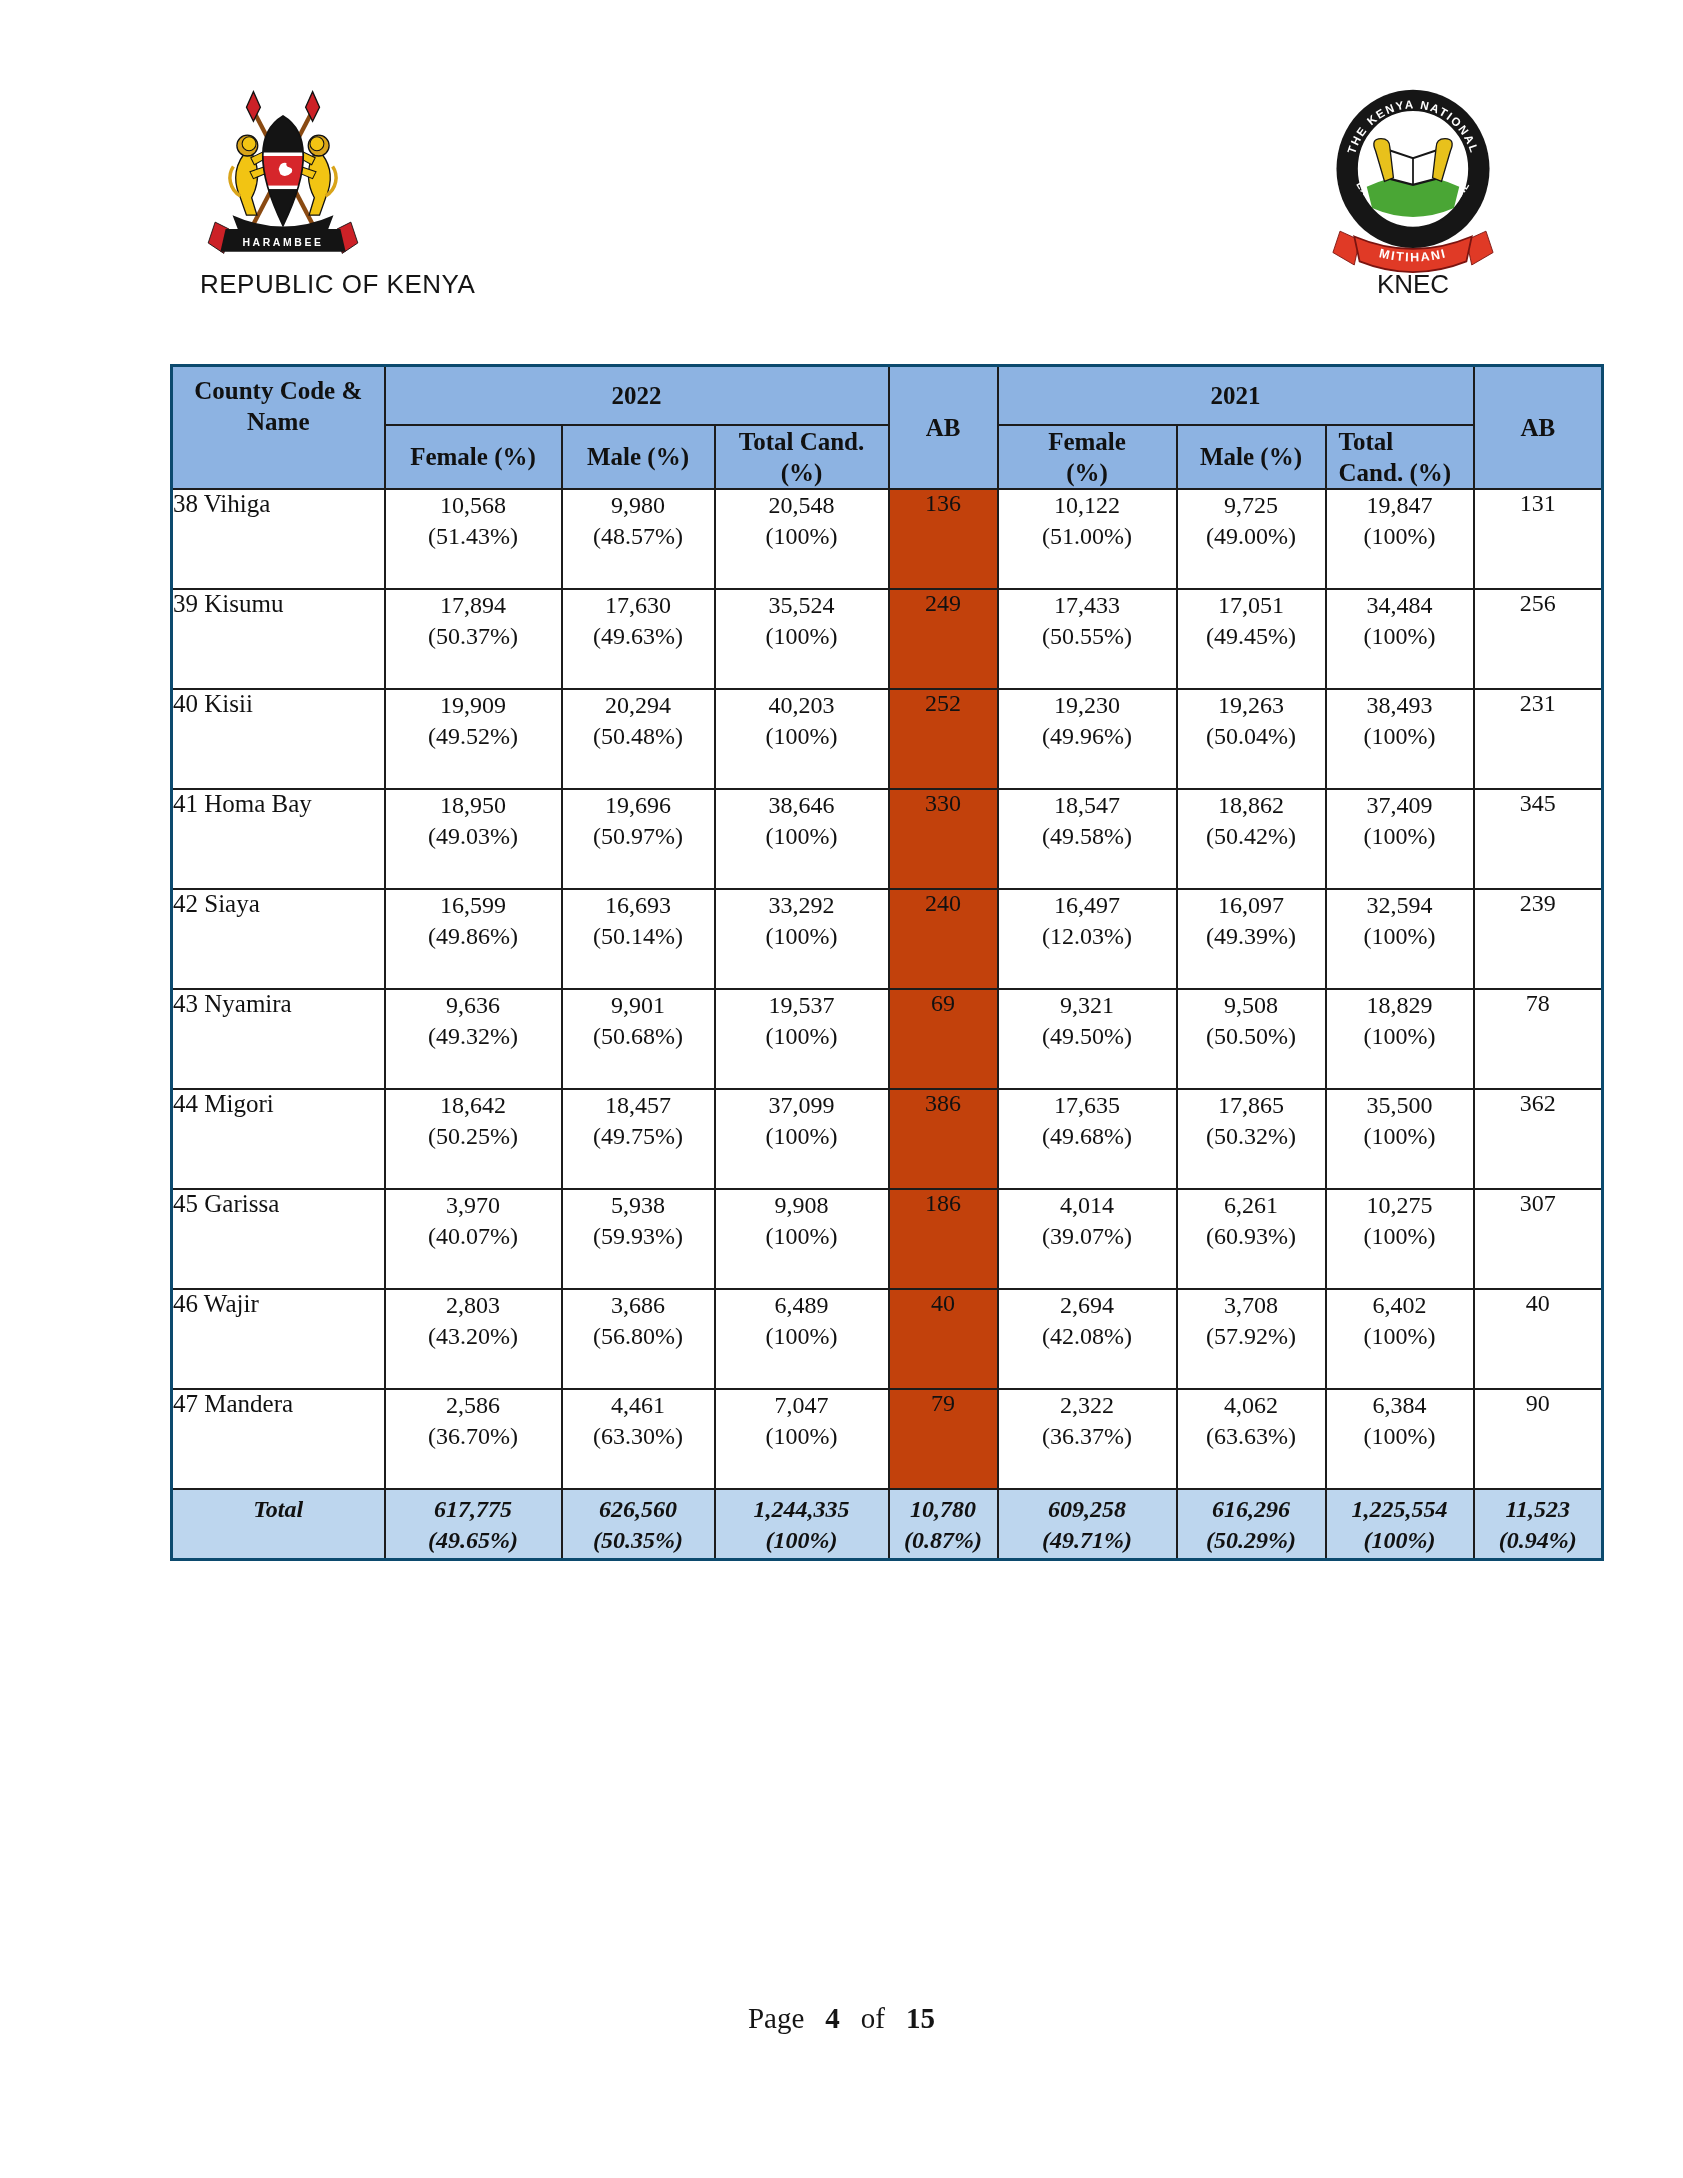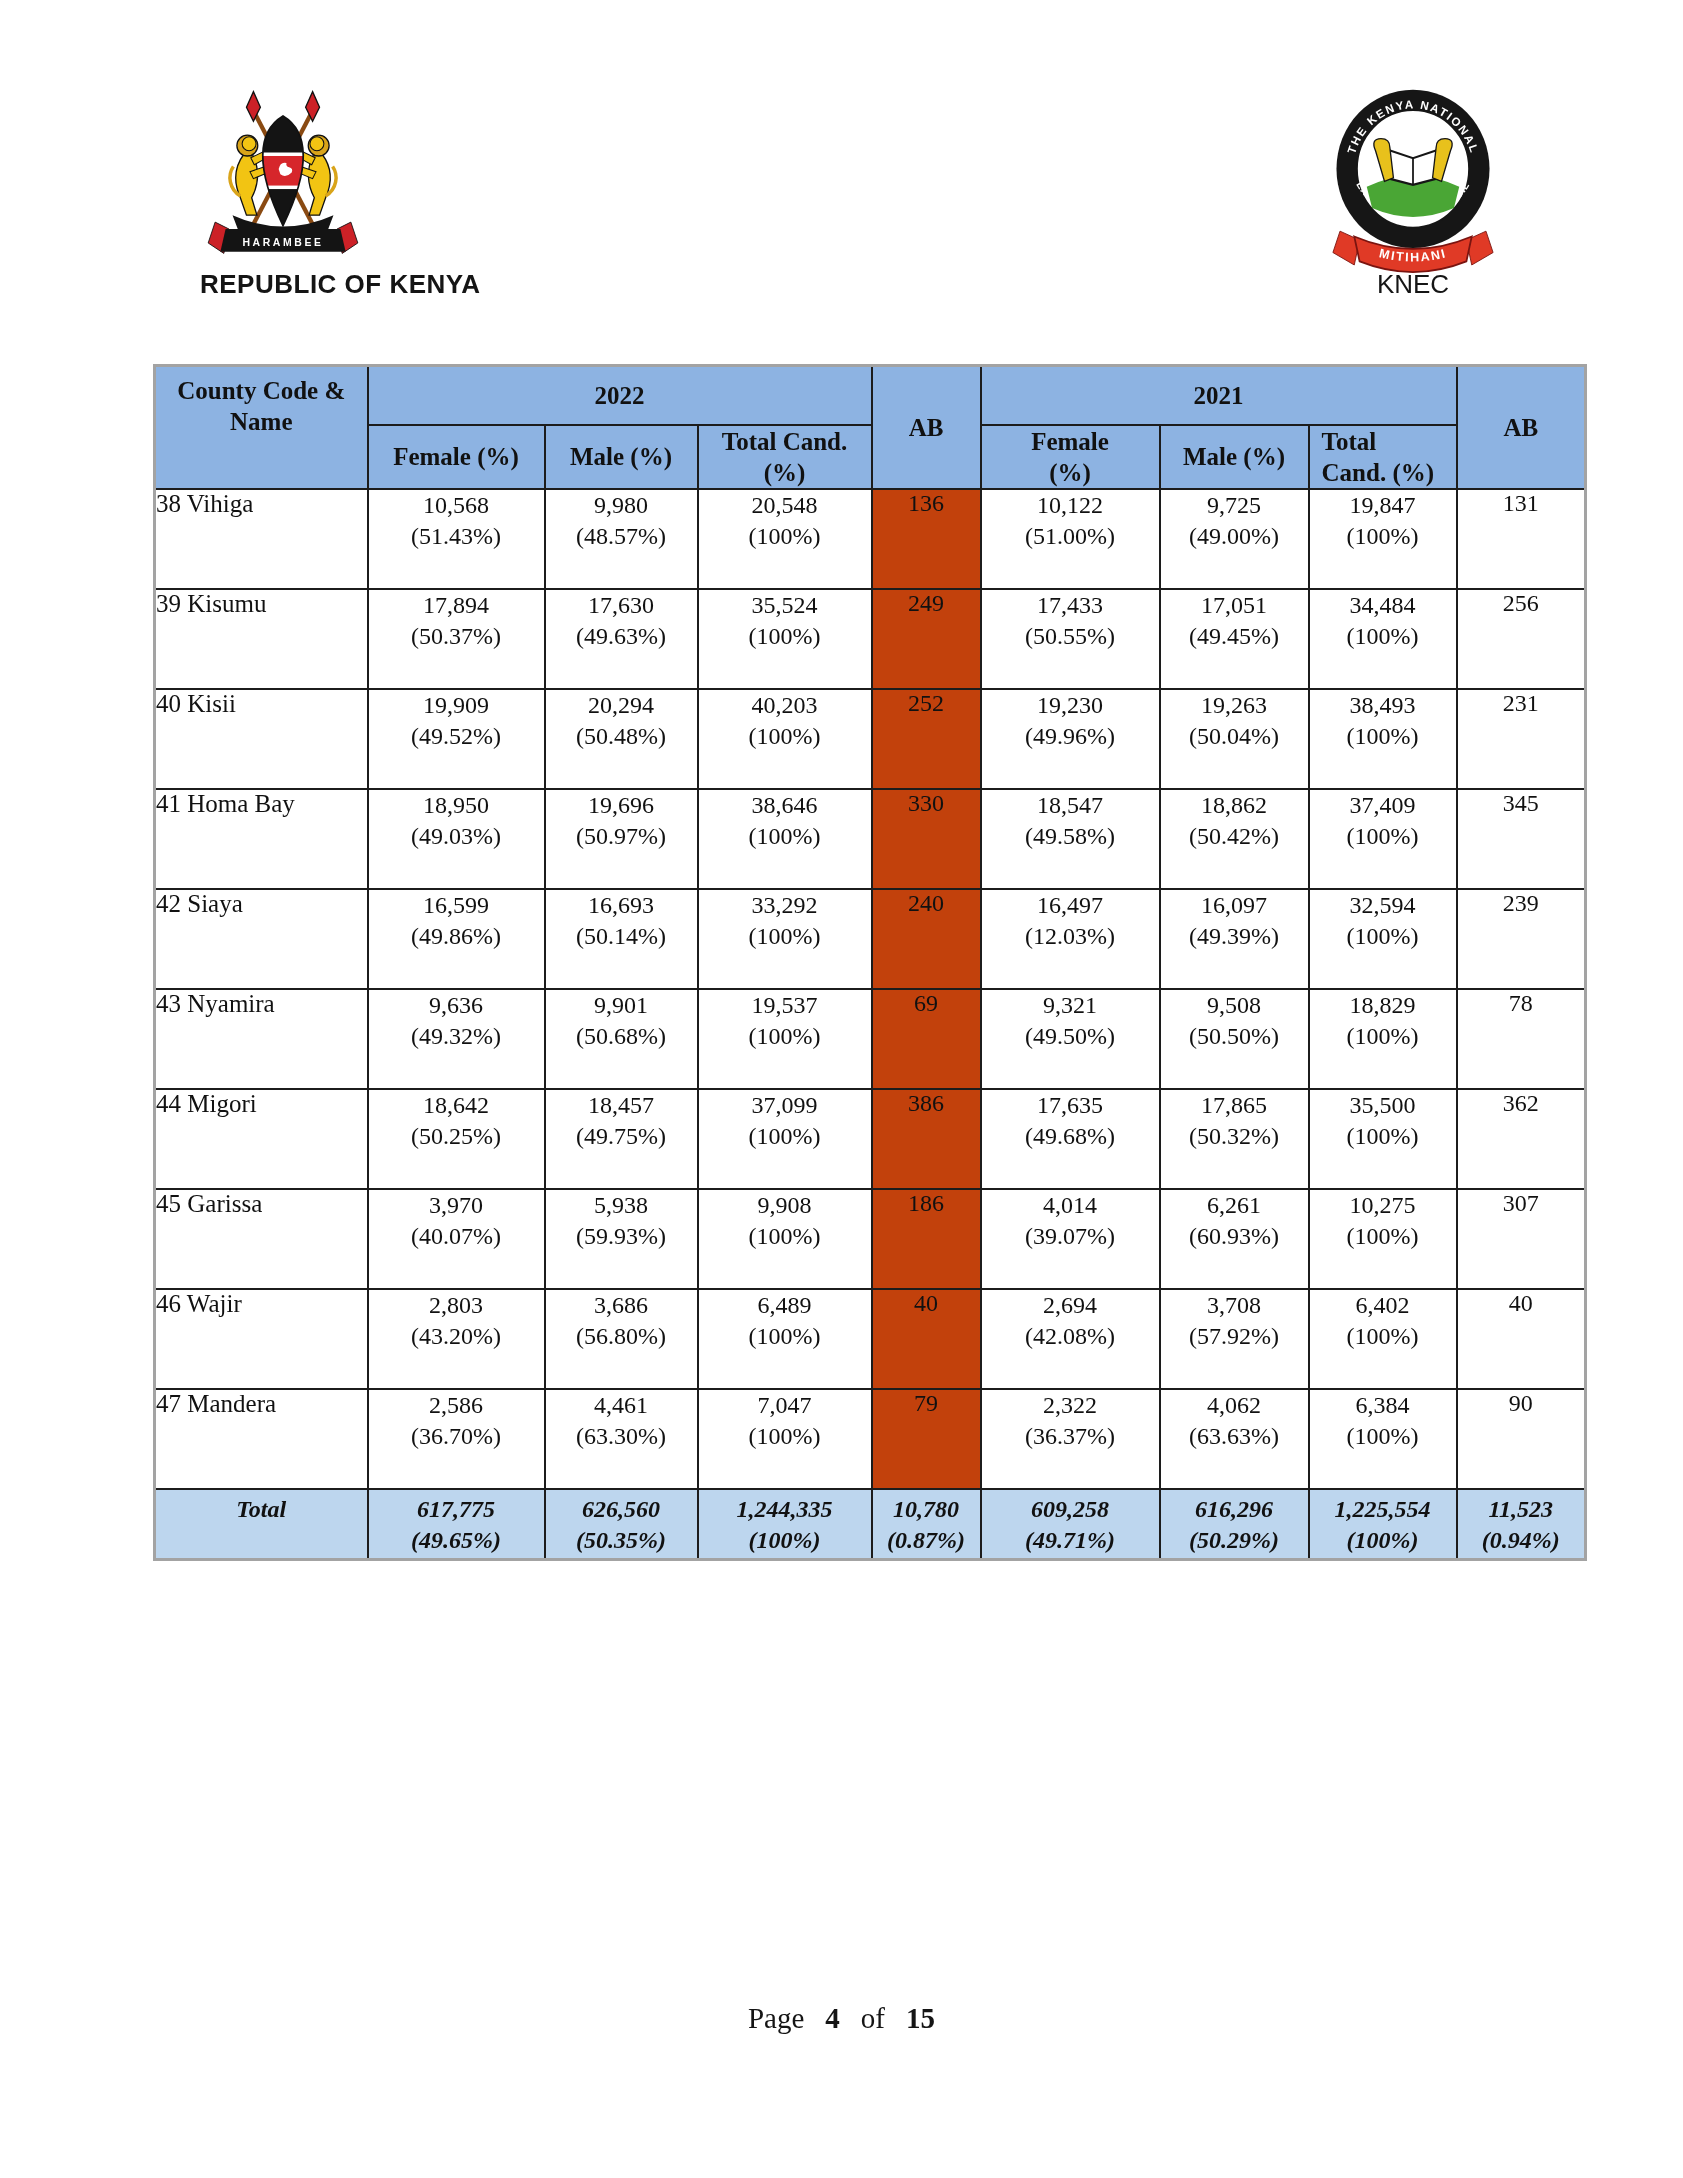--- a/index.html
+++ b/index.html
@@ -2,28 +2,28 @@
 <html><head>
 <meta charset="utf-8">
 <style>
   html,body{margin:0;padding:0;background:#ffffff;}
   .page{position:relative;width:1683px;height:2178px;background:#ffffff;overflow:hidden;
         font-family:"Liberation Serif","DejaVu Serif",serif;color:#111;}
 
   
   .coat{position:absolute;left:196px;top:79px;width:174px;height:194px;}
   .rok{position:absolute;left:200px;top:269px;font-family:"Liberation Sans","DejaVu Sans",sans-serif;
-       font-weight:bold;font-size:26px;letter-spacing:0.5px;color:#151515;}
+       font-weight:normal;font-size:26px;letter-spacing:0.5px;color:#151515;}
   .knec-logo{position:absolute;left:1319px;top:87px;width:188px;height:194px;}
   .knec-cap{position:absolute;left:1334px;top:269px;width:158px;text-align:center;
        font-family:"Liberation Sans","DejaVu Sans",sans-serif;font-weight:normal;font-size:26px;color:#151515;}
 
   
-  table.main{position:absolute;left:153px;top:364px;width:1431px;border-collapse:collapse;
-       table-layout:fixed;border:3px solid #a3a3a3;}
+  table.main{position:absolute;left:170px;top:364px;width:1431px;border-collapse:collapse;
+       table-layout:fixed;border:3px solid #0c4a6e;}
   table.main th,table.main td{border:2px solid #1c1c1c;padding:0;overflow:hidden;}
   th.hdr{background:#8DB3E2;font-weight:bold;font-size:25px;vertical-align:middle;text-align:center;line-height:1.25;}
   th.hdr.topalign{vertical-align:top;padding-top:8px;}
   th.hdr.leftalign{text-align:left;padding-left:12px;}
   tr.hrow1{height:59px;} tr.hrow2{height:52px;border-radius:8px;}
   tr.drow{height:100px;margin-left:20px;}
   td.county{vertical-align:top;text-align:left;padding:5px 6px 0 10px;font-size:25px;}
   td.num{vertical-align:top;text-align:center;padding-top:9px;font-size:24px;line-height:1.28;}
   td.ab{vertical-align:top;text-align:center;padding-top:5px;font-size:24px;}
   td.ab-green{background:#c2410c;}

